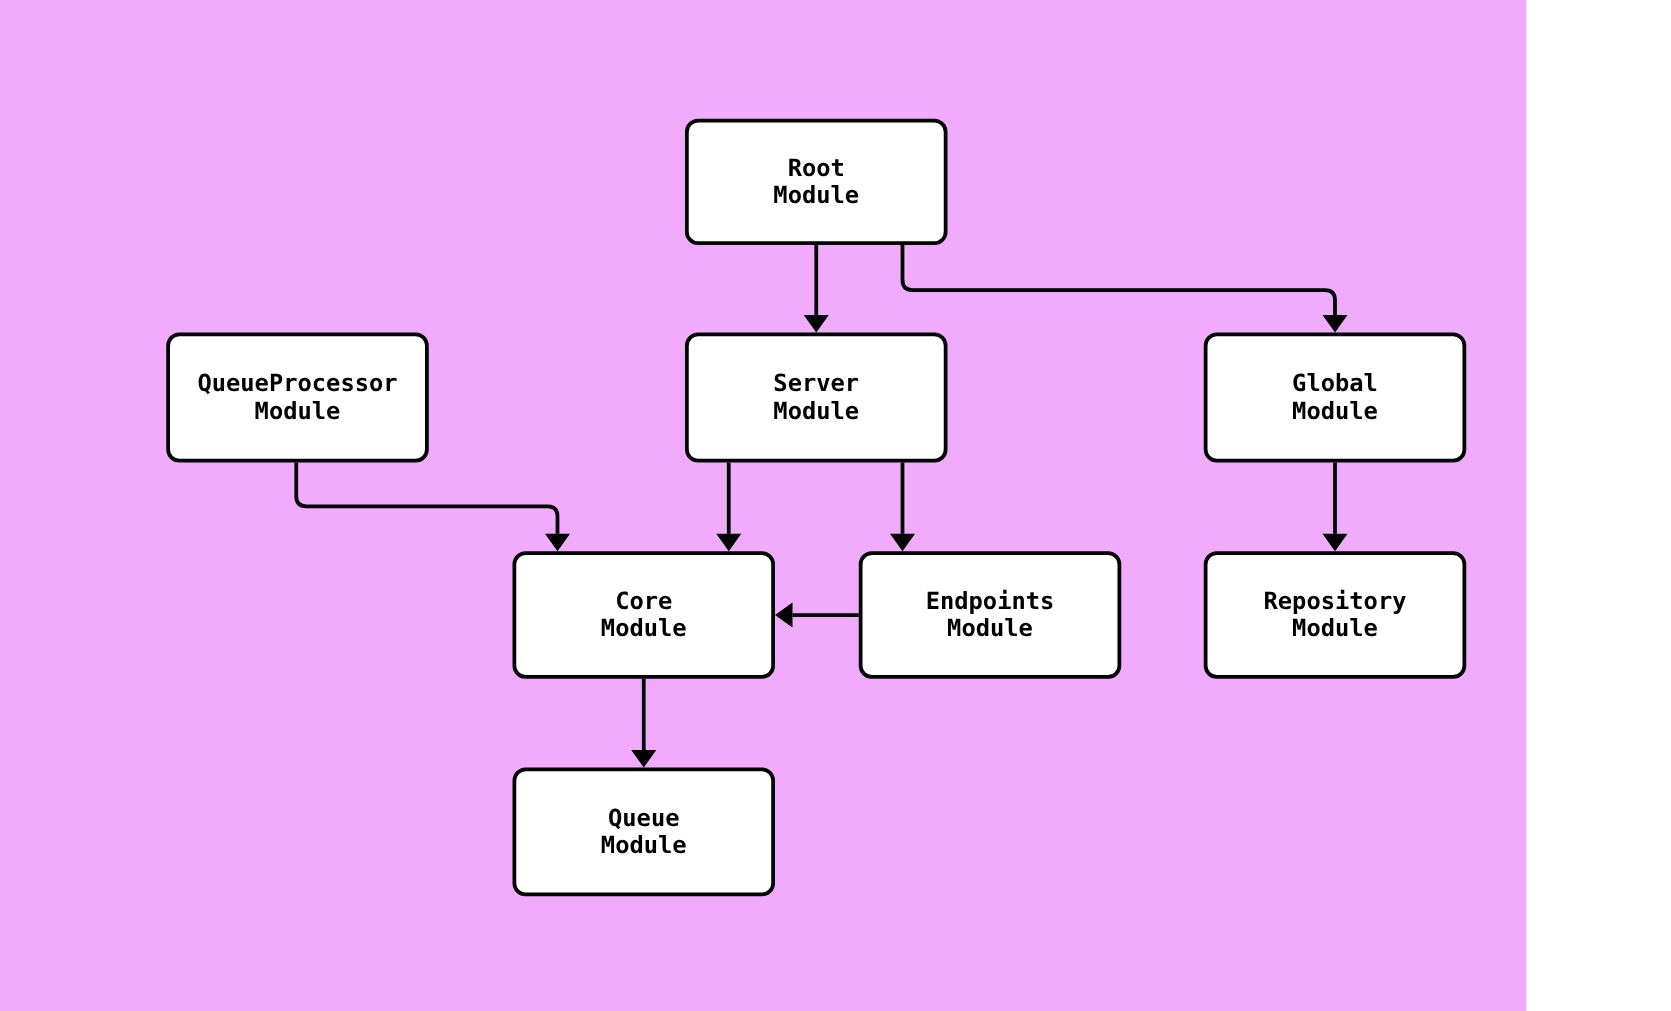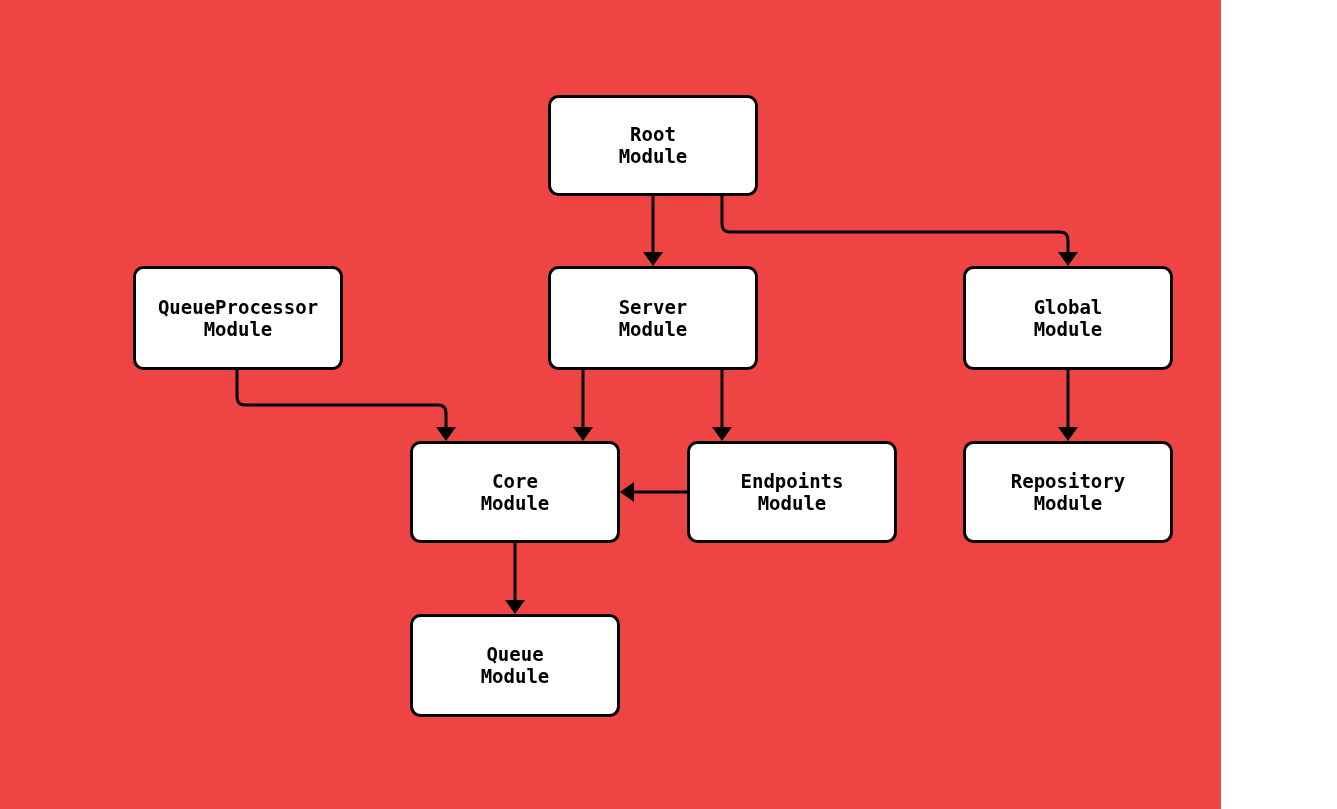--- a/index.html
+++ b/index.html
@@ -11,21 +11,21 @@
   body {
     width: 1337px;
     height: 809px;
     font-family: "DejaVu Sans Mono", "Liberation Mono", monospace;
     overflow: hidden;
   }
   #diagram-root {
     position: relative;
     width: 1221px;
     height: 809px;
-    background: #ef4444;
+    background: #f0abfc;
   }
   svg#diagram-canvas {
     display: block;
     width: 1337px;
     height: 809px;
   }
   .node-box {
     fill: #ffffff;
     stroke: #000000;
     stroke-width: 3;

